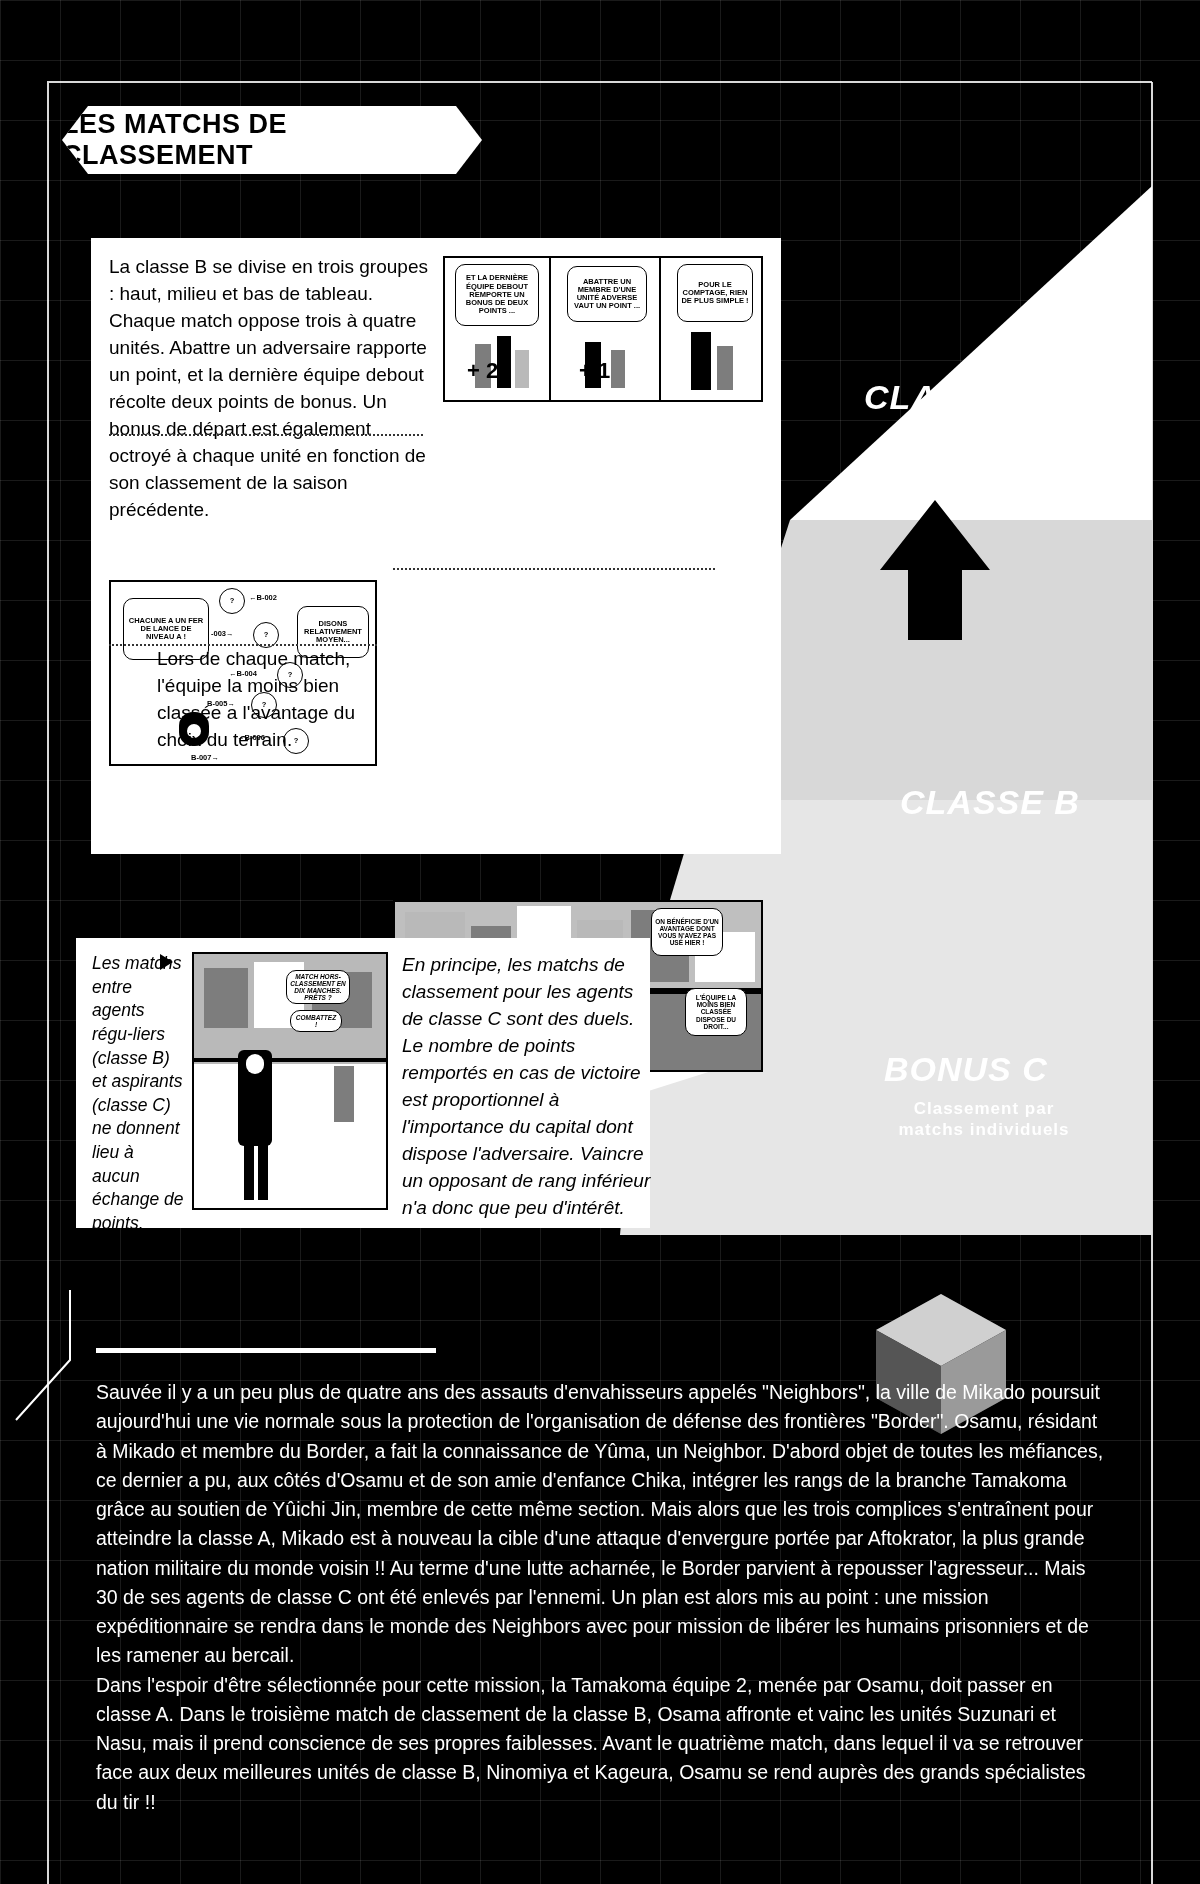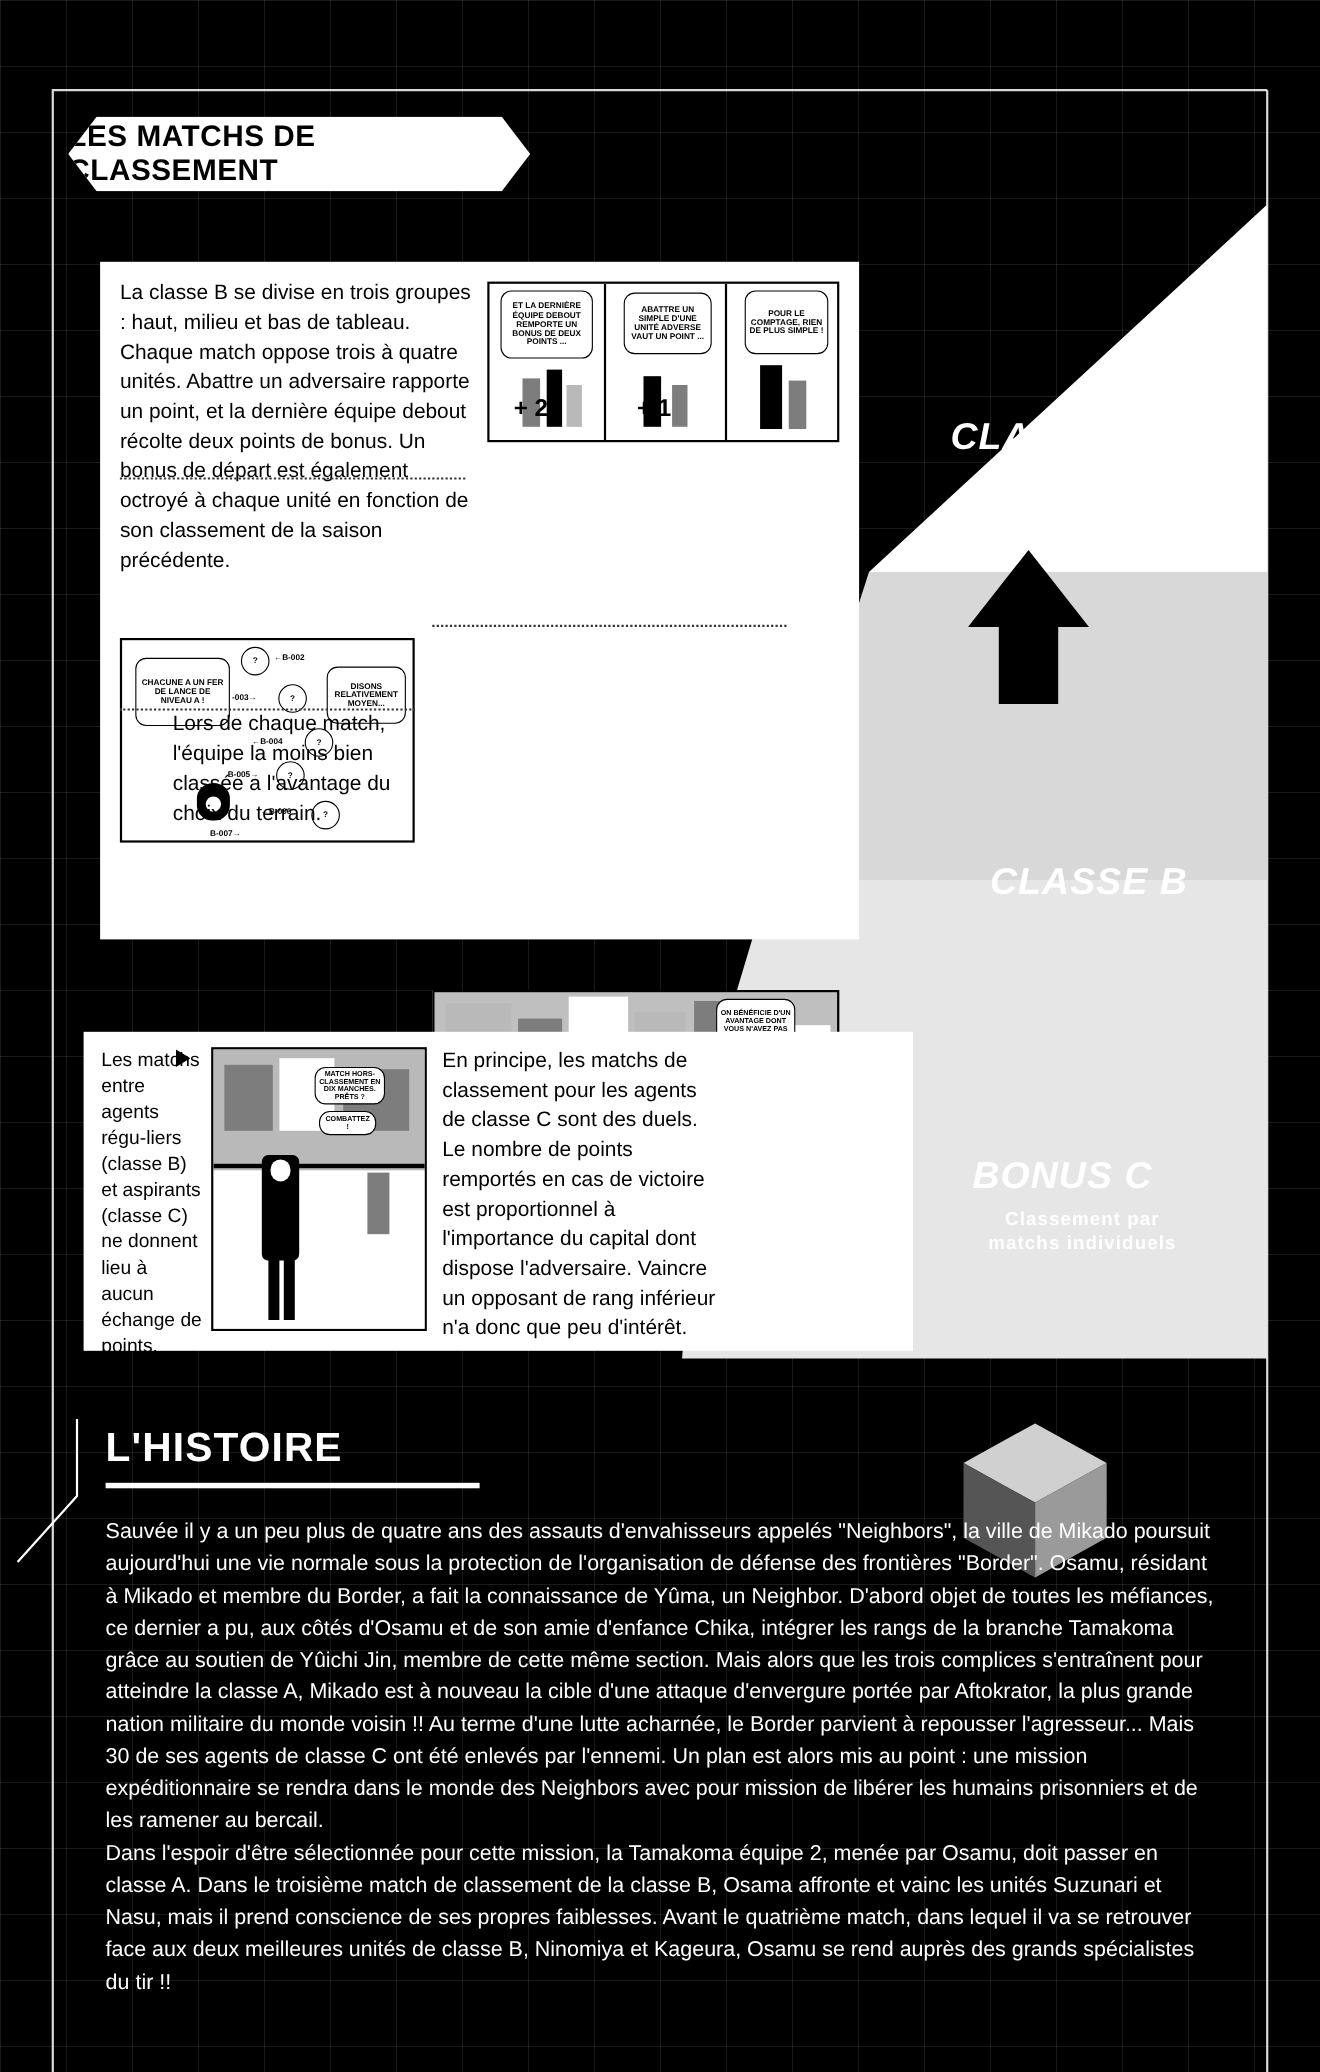--- a/index.html
+++ b/index.html
@@ -54,21 +54,21 @@
     background:#000; border:2px solid #fff;
     display:flex; align-items:center; justify-content:center; text-align:center;
     font-size:15.5px; font-weight:bold; line-height:1.45; padding:6px 10px;
   }
 
   
   .panel {
     position:absolute; background:#fff; color:#000;
   }
   #panel-top { left:76px; top:238px; width:690px; height:616px;margin-left:15px; }
-  #panel-bottom { left:76px; top:938px; width:754px; height:290px; }
+  #panel-bottom { left:76px; top:938px; width:574px; height:290px;font-style:italic; }
 
   .p-text { font-size:19px; line-height:1.42; color:#000; }
 
   .dotline { border-top:2px dotted #333; margin:10px 0; }
 
   
   .manga { background:#fff; border:2px solid #000; position:relative; overflow:hidden; }
   .mk-caption {
     position:absolute; font-size:7.5px; line-height:1.15; color:#000;
     font-weight:bold; text-align:center;
@@ -146,21 +146,21 @@
     <div class="panel" id="panel-top">
 
       <div class="p-text" style="position:absolute;left:18px;top:16px;width:320px;">La classe B se divise en trois groupes : haut, milieu et bas de tableau. Chaque match oppose trois à quatre unités. Abattre un adversaire rapporte un point, et la dernière équipe debout récolte deux points de bonus. Un bonus de départ est également octroyé à chaque unité en fonction de son classement de la saison précédente.</div>
 
       <div class="manga" style="left:352px;top:18px;width:320px;height:146px;">
 
         <div class="blk" style="left:104px;top:0;width:2px;height:146px;"></div>
         <div class="blk" style="left:214px;top:0;width:2px;height:146px;"></div>
 
         <div class="bubble sq" style="left:10px;top:6px;width:84px;height:62px;">ET LA DERNIÈRE ÉQUIPE DEBOUT REMPORTE UN BONUS DE DEUX POINTS ...</div>
-        <div class="bubble sq" style="left:122px;top:8px;width:80px;height:56px;">ABATTRE UN SIMPLE D'UNE UNITÉ ADVERSE VAUT UN POINT ...</div>
+        <div class="bubble sq" style="left:122px;top:8px;width:80px;height:56px;">ABATTRE UN MEMBRE D'UNE UNITÉ ADVERSE VAUT UN POINT ...</div>
         <div class="bubble sq" style="left:232px;top:6px;width:76px;height:58px;">POUR LE COMPTAGE, RIEN DE PLUS SIMPLE !</div>
 
         <div class="gry2" style="left:30px;top:86px;width:16px;height:44px;"></div>
         <div class="blk" style="left:52px;top:78px;width:14px;height:52px;"></div>
         <div class="gry" style="left:70px;top:92px;width:14px;height:38px;"></div>
         <div class="blk" style="left:140px;top:84px;width:16px;height:46px;"></div>
         <div class="gry2" style="left:166px;top:92px;width:14px;height:38px;"></div>
         <div class="blk" style="left:246px;top:74px;width:20px;height:58px;"></div>
         <div class="gry2" style="left:272px;top:88px;width:16px;height:44px;"></div>
 
@@ -248,17 +248,16 @@
 
   <div class="cube">
     <svg width="150" height="150" viewBox="0 0 150 150">
       <polygon points="75,6 140,42 140,110 75,146 10,110 10,42" fill="#2a2a2a"></polygon>
       <polygon points="75,6 140,42 75,78 10,42" fill="#d0d0d0"></polygon>
       <polygon points="140,42 140,110 75,146 75,78" fill="#9a9a9a"></polygon>
       <polygon points="10,42 75,78 75,146 10,110" fill="#555555"></polygon>
     </svg>
   </div>
 
-  <div class="hist-title">L'HISTOIRE</div>
   <div class="hist-underline"></div>
   <div class="hist-body" style="white-space:pre-line;">Sauvée il y a un peu plus de quatre ans des assauts d'envahisseurs appelés "Neighbors", la ville de Mikado poursuit aujourd'hui une vie normale sous la protection de l'organisation de défense des frontières "Border". Osamu, résidant à Mikado et membre du Border, a fait la connaissance de Yûma, un Neighbor. D'abord objet de toutes les méfiances, ce dernier a pu, aux côtés d'Osamu et de son amie d'enfance Chika, intégrer les rangs de la branche Tamakoma grâce au soutien de Yûichi Jin, membre de cette même section. Mais alors que les trois complices s'entraînent pour atteindre la classe A, Mikado est à nouveau la cible d'une attaque d'envergure portée par Aftokrator, la plus grande nation militaire du monde voisin !! Au terme d'une lutte acharnée, le Border parvient à repousser l'agresseur... Mais 30 de ses agents de classe C ont été enlevés par l'ennemi. Un plan est alors mis au point : une mission expéditionnaire se rendra dans le monde des Neighbors avec pour mission de libérer les humains prisonniers et de les ramener au bercail.
 Dans l'espoir d'être sélectionnée pour cette mission, la Tamakoma équipe 2, menée par Osamu, doit passer en classe A. Dans le troisième match de classement de la classe B, Osama affronte et vainc les unités Suzunari et Nasu, mais il prend conscience de ses propres faiblesses. Avant le quatrième match, dans lequel il va se retrouver face aux deux meilleures unités de classe B, Ninomiya et Kageura, Osamu se rend auprès des grands spécialistes du tir !!</div>
 </div>
 
 </body></html>

